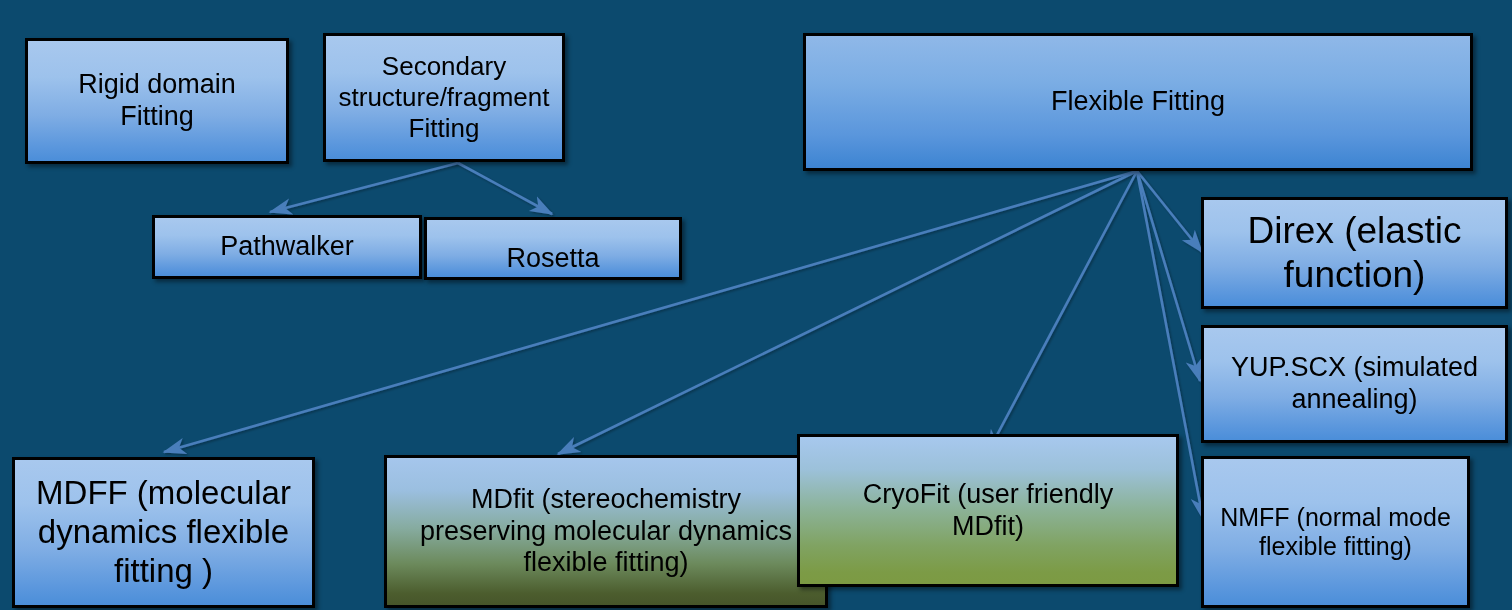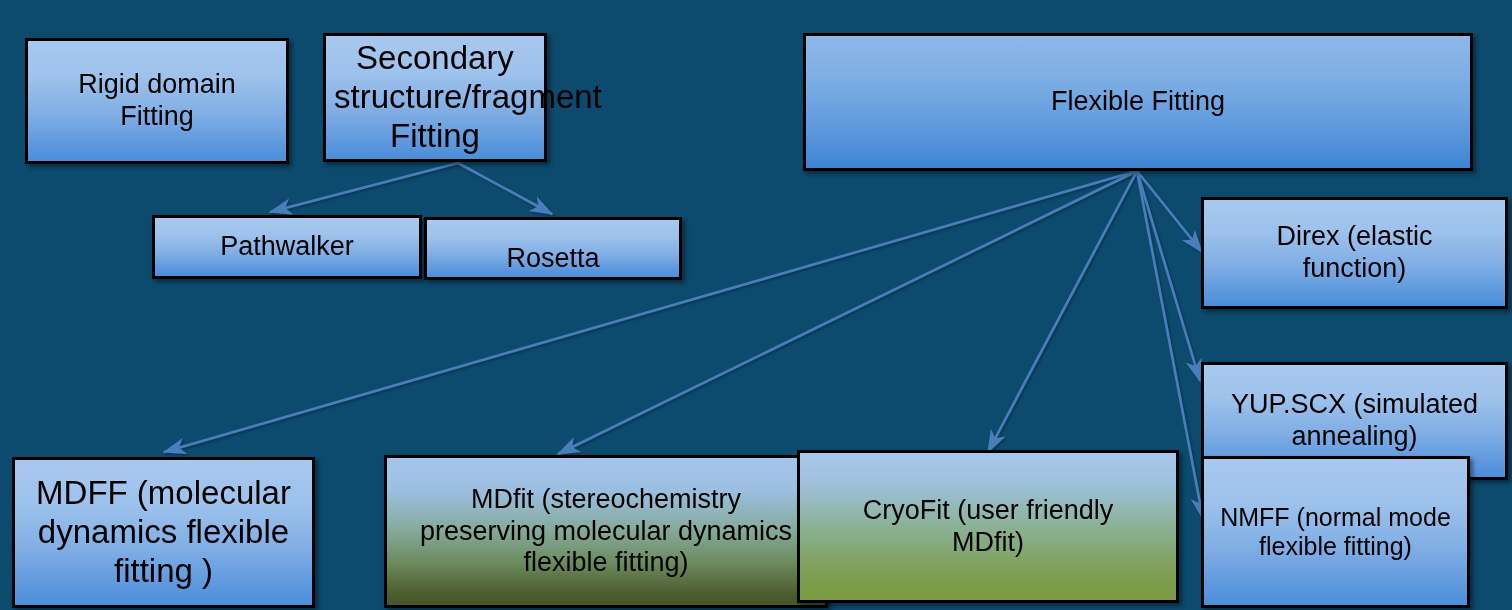--- a/index.html
+++ b/index.html
@@ -89,44 +89,44 @@
       <line x1="1137" y1="171" x2="1200" y2="381"></line>
       <line x1="1137" y1="171" x2="1203" y2="519"></line>
     </g>
   </svg>
 
   <div class="node fill-blue" style="left:25px; top:38px; width:264px; height:126px; font-size:27px;">
     <span class="label">Rigid domain
 Fitting</span>
   </div>
 
-  <div class="node fill-blue" style="left:323px; top:33px; width:224px; height:129px; font-size:33px;text-align:center;">
+  <div class="node fill-blue" style="left:323px; top:33px; width:242px; height:129px; font-size:26px;text-align:center;">
     <span class="label">Secondary
 structure/fragment
 Fitting</span>
   </div>
 
   <div class="node fill-blue-dark" style="left:803px; top:33px; width:670px; height:138px; font-size:27px;">
     <span class="label">Flexible Fitting</span>
   </div>
 
   <div class="node fill-blue" style="left:132px; top:215px; width:270px; height:64px; font-size:27px;margin-left:20px;">
     <span class="label">Pathwalker</span>
   </div>
 
   <div class="node fill-blue" style="left:424px; top:217px; width:258px; height:63px; font-size:27px;align-items:flex-end;">
     <span class="label">Rosetta</span>
   </div>
 
-  <div class="node fill-blue" style="left:1201px; top:197px; width:307px; height:112px; font-size:27px;">
+  <div class="node fill-blue" style="left:1201px; top:197px; width:307px; height:112px; font-size:37px;">
     <span class="label">Direx (elastic
 function)</span>
   </div>
 
-  <div class="node fill-blue" style="left:1201px; top:325px; width:307px; height:118px; font-size:27px;margin-top:37px;">
+  <div class="node fill-blue" style="left:1201px; top:325px; width:307px; height:118px; font-size:27px;">
     <span class="label">YUP.SCX (simulated
 annealing)</span>
   </div>
 
   <div class="node fill-blue" style="left:1201px; top:456px; width:269px; height:152px; font-size:25px;justify-content:flex-end;">
     <span class="label">NMFF (normal mode
 flexible fitting)</span>
   </div>
 
   <div class="node fill-blue" style="left:12px; top:457px; width:303px; height:151px; font-size:33px;">
@@ -134,18 +134,18 @@
 dynamics flexible
 fitting )</span>
   </div>
 
   <div class="node fill-blue-green-dark" style="left:336px; top:455px; width:444px; height:153px; font-size:27px;margin-left:48px;">
     <span class="label">MDfit (stereochemistry
 preserving molecular dynamics
 flexible fitting)</span>
   </div>
 
-  <div class="node fill-blue-green" style="left:797px; top:450px; width:382px; height:153px; font-size:27px;justify-content:flex-end;">
+  <div class="node fill-blue-green" style="left:797px; top:434px; width:382px; height:153px; font-size:27px;justify-content:flex-end;">
     <span class="label">CryoFit (user friendly
 MDfit)</span>
   </div>
 
 </div>
 
 </body></html>

